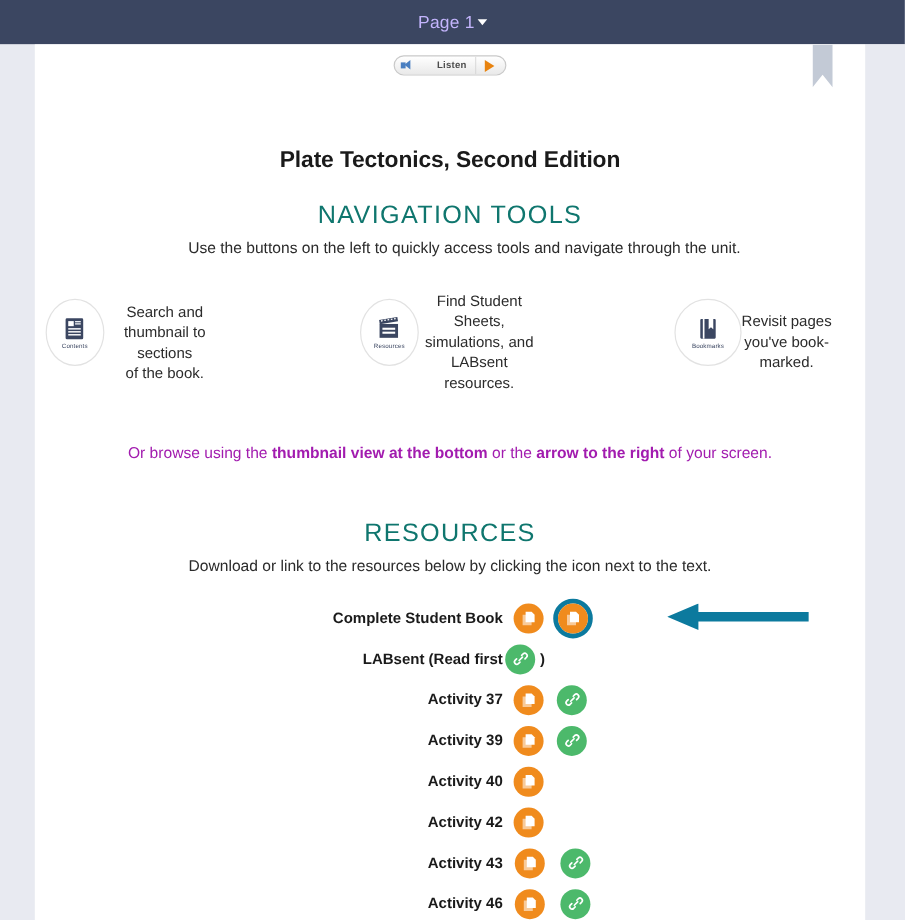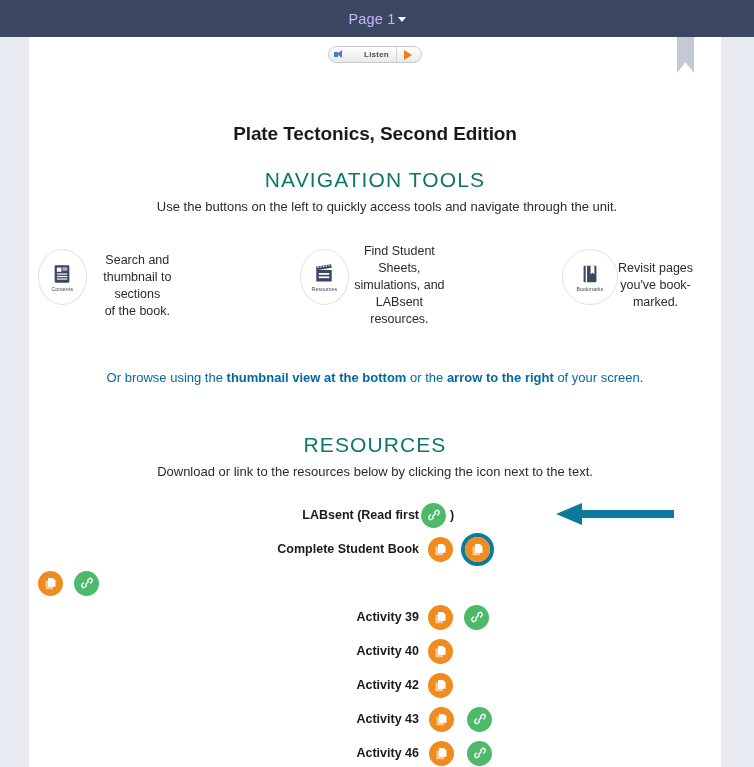--- a/index.html
+++ b/index.html
@@ -204,21 +204,21 @@
     line-height: 17px;
     color: #2b2b2b;
   }
 
   .browse-line {
     position: absolute;
     top: 333px; left: 0;
     width: 692px;
     text-align: center;
     font-size: 13px;
-    color: #0369a1;
+    color: #a21caf;
   }
   .browse-line b { font-weight: bold; }
 
   .res-head { position: absolute; top: 396px; left: 0; }
   .res-sub  { position: absolute; top: 427px; left: 0; }
 
   
   .res-list {
     position: absolute;
     top: 461px;
@@ -371,52 +371,53 @@
     </div>
 
     <div class="browse-line"><span>Or browse using the </span><b>thumbnail view at the bottom</b><span> or the </span><b>arrow to the right</b><span> of your screen.</span></div>
 
     <div class="section-head res-head">RESOURCES</div>
     <div class="section-sub res-sub">Download or link to the resources below by clicking the icon next to the text.</div>
 
     <div class="res-list">
 
       <div class="res-row">
+        <div class="res-label" style="width:390px">Complete Student Book</div>
+        <div class="ic ic-doc" style="margin-left:9px">
+          <svg width="15" height="15" viewBox="0 0 24 24">
+            <path d="M4 7 h8 l4 4 v10 h-12 z" fill="#ffffff" opacity=".55"></path>
+            <path d="M8 3 h8 l4 4 v10 h-12 z" fill="#ffffff"></path>
+          </svg>
+        </div>
+        <div class="ic-ring" style="margin-left:8px">
+          <div class="ic ic-doc">
+            <svg width="15" height="15" viewBox="0 0 24 24">
+              <path d="M4 7 h8 l4 4 v10 h-12 z" fill="#ffffff" opacity=".55"></path>
+              <path d="M8 3 h8 l4 4 v10 h-12 z" fill="#ffffff"></path>
+            </svg>
+          </div>
+        </div>
+      </div>
+
+      <div class="res-row">
         <div class="res-label" style="width:390px">LABsent (Read first</div>
         <div class="ic ic-link" style="margin-left:2px">
           <svg width="14" height="14" viewBox="0 0 24 24">
             <g fill="none" stroke="#ffffff" stroke-width="2.4" stroke-linecap="round">
               <path d="M9.6 14.4 L14.4 9.6"></path>
               <path d="M13.2 7.2 l2.2 -2.2 a3.4 3.4 0 0 1 4.8 4.8 l-2.2 2.2"></path>
               <path d="M10.8 16.8 l-2.2 2.2 a3.4 3.4 0 0 1 -4.8 -4.8 l2.2 -2.2"></path>
             </g>
           </svg>
         </div>
         <div class="res-label" style="margin-left:4px">)</div>
       </div>
 
       <div class="res-row">
-        <div class="res-label" style="width:390px">Complete Student Book</div>
-        <div class="ic ic-doc" style="margin-left:9px">
-          <svg width="15" height="15" viewBox="0 0 24 24">
-            <path d="M4 7 h8 l4 4 v10 h-12 z" fill="#ffffff" opacity=".55"></path>
-            <path d="M8 3 h8 l4 4 v10 h-12 z" fill="#ffffff"></path>
-          </svg>
-        </div>
-        <div class="ic-ring" style="margin-left:8px">
-          <div class="ic ic-doc">
-            <svg width="15" height="15" viewBox="0 0 24 24">
-              <path d="M4 7 h8 l4 4 v10 h-12 z" fill="#ffffff" opacity=".55"></path>
-              <path d="M8 3 h8 l4 4 v10 h-12 z" fill="#ffffff"></path>
-            </svg>
-          </div>
-        </div>
-      </div>
-
-      <div class="res-row">
+        <div class="res-label" style="width:390px">Activity 37</div>
         <div class="ic ic-doc" style="margin-left:9px">
           <svg width="15" height="15" viewBox="0 0 24 24">
             <path d="M4 7 h8 l4 4 v10 h-12 z" fill="#ffffff" opacity=".55"></path>
             <path d="M8 3 h8 l4 4 v10 h-12 z" fill="#ffffff"></path>
           </svg>
         </div>
         <div class="ic ic-link" style="margin-left:11px">
           <svg width="14" height="14" viewBox="0 0 24 24">
             <g fill="none" stroke="#ffffff" stroke-width="2.4" stroke-linecap="round">
               <path d="M9.6 14.4 L14.4 9.6"></path>

